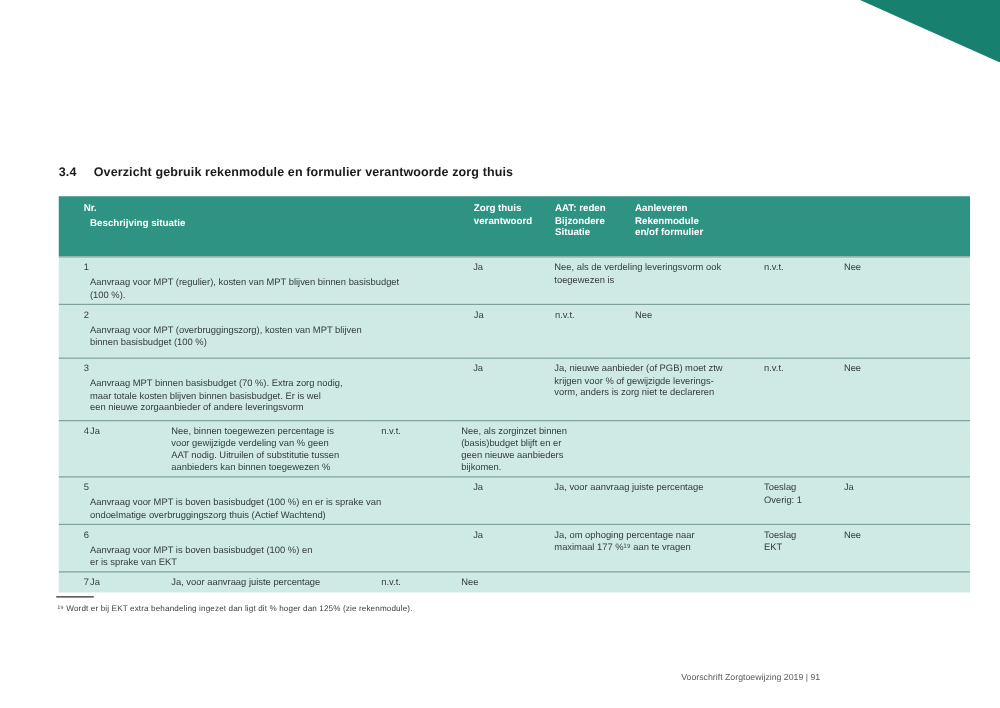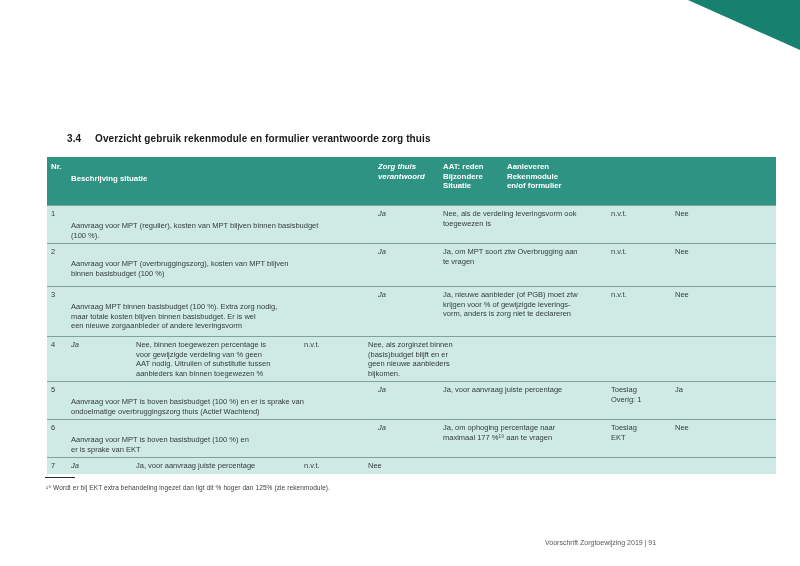--- a/index.html
+++ b/index.html
@@ -20,21 +20,21 @@
   }
   .title-row {
     position: absolute;
     left: 47px; top: 133px;
     display: flex;
     font-weight: bold;
     font-size: 10px;
     color: #1a1a18;
     letter-spacing: 0.1px;
   }
-  .title-row .secnum { width: 28px; margin-left: 20px; }
+  .title-row .secnum { width: 28px; }
   .doc-table {
     position: absolute;
     left: 47px; top: 157px;
     width: 729px;
     font-size: 7.5px;
     line-height: 9.5px;
   }
   .thead {
     display: flex;
     background: #2f9384;
@@ -53,23 +53,23 @@
   .row:nth-of-type(3) { min-height: 43px; }
   .row:nth-of-type(4) { min-height: 50px; }
   .row:nth-of-type(5) { min-height: 30px; }
   .row:nth-of-type(6) { min-height: 29px; }
   .row:nth-of-type(7) { min-height: 28px; }
   .c {
     white-space: pre-line;
     padding: 3px 5px 3px 0;
   }
   .thead .c { padding-top: 5px; }
-  .c-nr { width: 24px;  padding-left: 4px; }
+  .c-nr { width: 24px;  padding-left: 20px; }
   .c-be { width: 307px; margin-top: 12px; }
-  .c-zo { width: 65px; font-style: italic;  }
+  .c-zo { width: 65px;  }
   .c-aa { width: 168px; padding-right: 2px; }
   .c-re { width: 64px;  padding-right: 2px; }
   .c-al { width: 101px; padding-right: 14px; }
   .fn-rule {
     position: absolute;
     left: 45px; top: 477px;
     width: 30px; height: 0;
     border-top: 1px solid #2b2b2a;
   }
   .footnote {
@@ -119,29 +119,27 @@
 toegewezen is</div>
     <div class="c c-re">n.v.t.</div>
     <div class="c c-al">Nee</div>
   </div>
 
   <div class="row">
     <div class="c c-nr">2</div>
     <div class="c c-be">Aanvraag voor MPT (overbruggingszorg), kosten van MPT blijven
 binnen basisbudget (100 %)</div>
     <div class="c c-zo">Ja</div>
-    <div class="c c-aa">Ja, om MPT soort ztw Overbrugging aan
-te vragen</div>
     <div class="c c-re">n.v.t.</div>
     <div class="c c-al">Nee</div>
   </div>
 
   <div class="row">
     <div class="c c-nr">3</div>
-    <div class="c c-be">Aanvraag MPT binnen basisbudget (100 %). Extra zorg nodig,
+    <div class="c c-be">Aanvraag MPT binnen basisbudget (70 %). Extra zorg nodig,
 maar totale kosten blijven binnen basisbudget. Er is wel
 een nieuwe zorgaanbieder of andere leveringsvorm</div>
     <div class="c c-zo">Ja</div>
     <div class="c c-aa">Ja, nieuwe aanbieder (of PGB) moet ztw
 krijgen voor % of gewijzigde leverings-
 vorm, anders is zorg niet te declareren</div>
     <div class="c c-re">n.v.t.</div>
     <div class="c c-al">Nee</div>
   </div>
 

